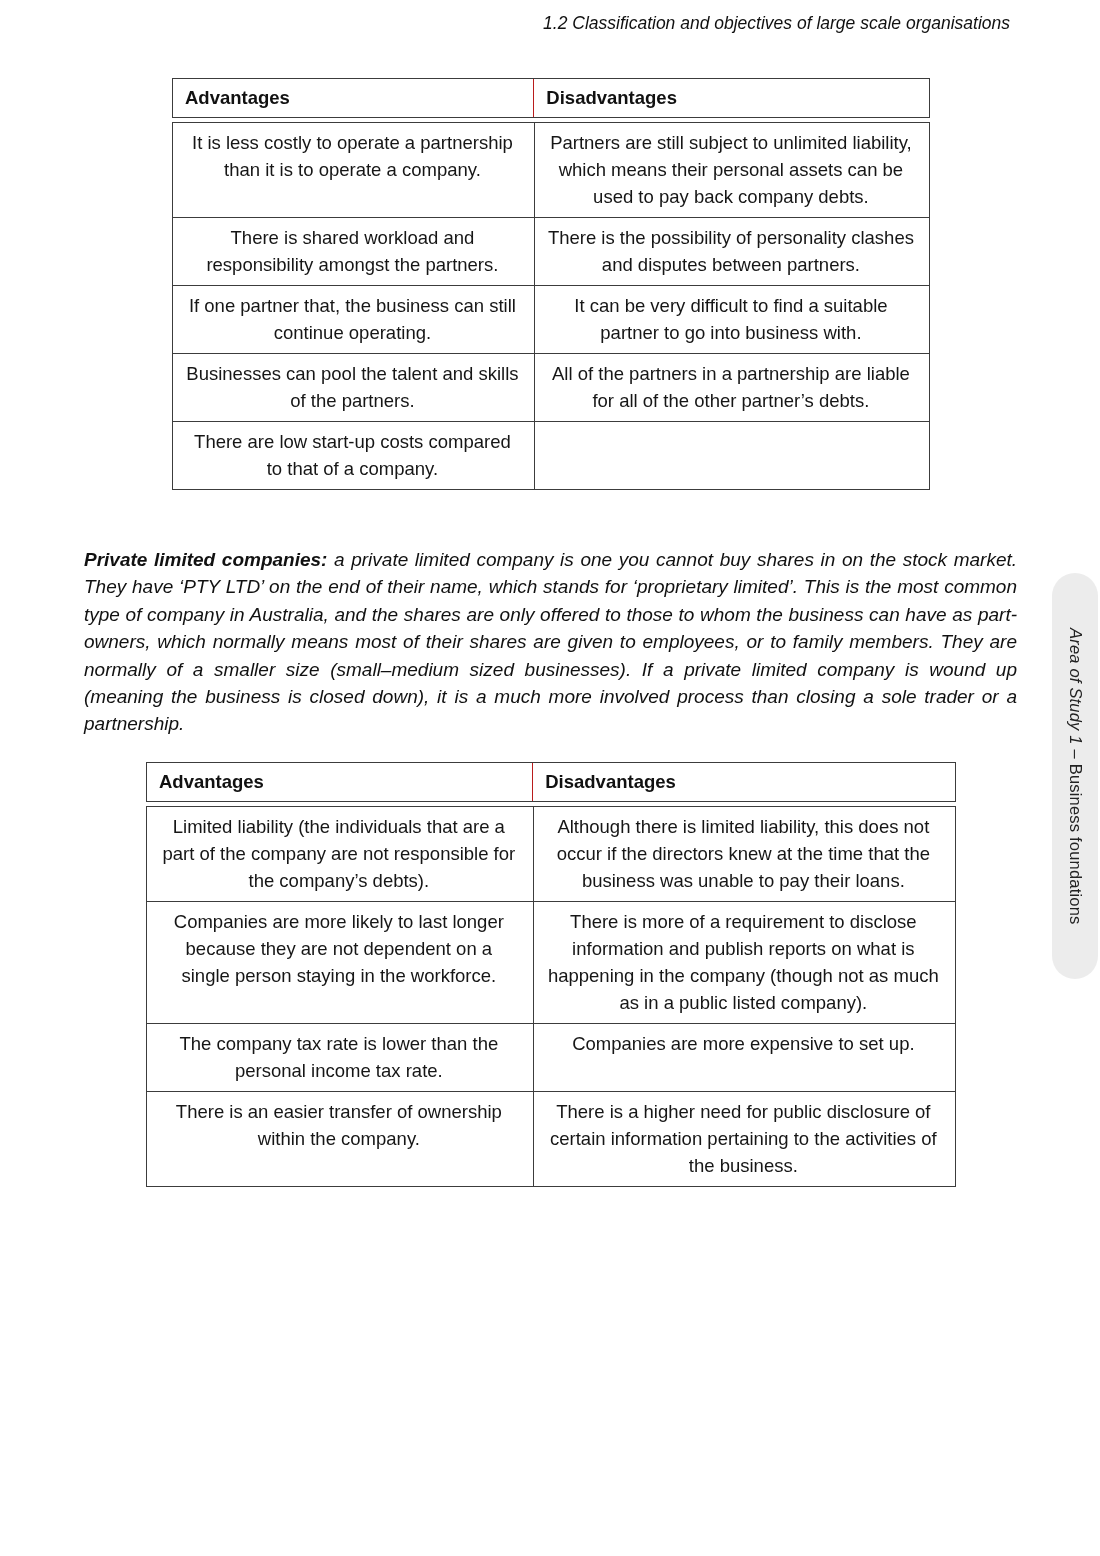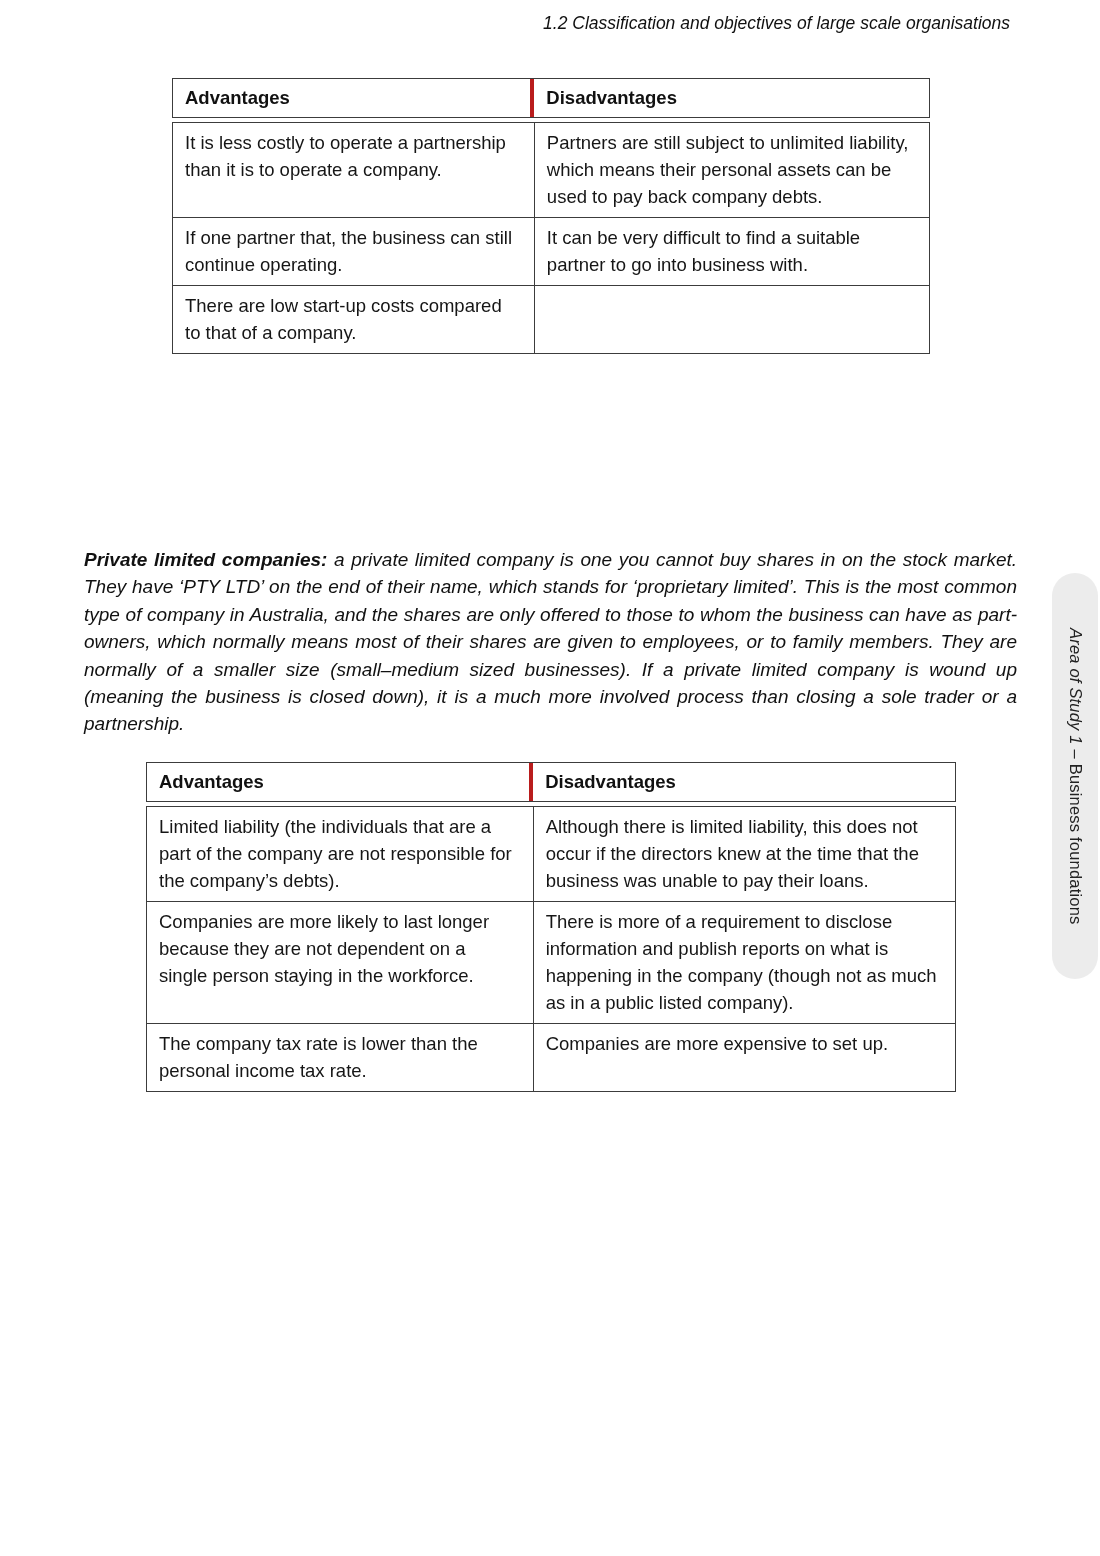--- a/index.html
+++ b/index.html
@@ -34,28 +34,29 @@
     background: #fff;
   }
   .tbl-head .hcell {
     font-weight: bold;
     font-size: 18.5px;
     padding: 0 12px;
     height: 40px;
     display: flex;
     align-items: center;
   }
-  .tbl-head .hcell.adv { width: 47.8%; border-right: 4px solid #b91c1c; height: 100%; }
+  .tbl-head .hcell.adv { width: 47.8%; border-right: 1px solid #b91c1c; height: 100%; }
   .tbl-head .hcell.dis { width: 52.2%; }
   .tbl-body {
     border-collapse: collapse;
     margin-top: 4px;
     width: 100%;
     table-layout: fixed;
     border: 1px solid #3c3c3c;
+    text-align: center;
   }
   .tbl-body td {
     border: 1px solid #3c3c3c;
     vertical-align: top;
     font-size: 18.5px;
     line-height: 27px;
     padding: 6px 14px 7px 12px;
     color: #161616;
   }
   .tbl-body col.c-adv { width: 47.8%; }
@@ -135,22 +136,30 @@
       <colgroup>
           <col class="c-adv">
           <col class="c-dis">
         </colgroup>
       <tbody>
           <tr>
         <td>It is less costly to operate a partnership than it is to operate a company.</td>
         <td>Partners are still subject to unlimited liability, which means their personal assets can be used to pay back company debts.</td>
       </tr>
       <tr>
+        <td>There is shared workload and responsibility amongst the partners.</td>
+        <td>There is the possibility of personality clashes and disputes between partners.</td>
+      </tr>
+      <tr>
         <td>If one partner that, the business can still continue operating.</td>
         <td>It can be very difficult to find a suitable partner to go into business with.</td>
+      </tr>
+      <tr>
+        <td>Businesses can pool the talent and skills of the partners.</td>
+        <td>All of the partners in a partnership are liable for all of the other partner’s debts.</td>
       </tr>
       <tr>
         <td>There are low start-up costs compared to that of a company.</td>
         <td></td>
       </tr>
     </tbody>
       </table>
   </div>
 
   <p class="body-para">
@@ -174,20 +183,24 @@
         <td>Although there is limited liability, this does not occur if the directors knew at the time that the business was unable to pay their loans.</td>
       </tr>
       <tr>
         <td>Companies are more likely to last longer because they are not dependent on a single person staying in the workforce.</td>
         <td>There is more of a requirement to disclose information and publish reports on what is happening in the company (though not as much as in a public listed company).</td>
       </tr>
       <tr>
         <td>The company tax rate is lower than the personal income tax rate.</td>
         <td>Companies are more expensive to set up.</td>
       </tr>
+      <tr>
+        <td>There is an easier transfer of ownership within the company.</td>
+        <td>There is a higher need for public disclosure of certain information pertaining to the activities of the business.</td>
+      </tr>
     </tbody>
       </table>
   </div>
 
   <div class="sidebar-tab">
     <span class="vtext"><span class="it">Area of Study 1 – </span><span>Business foundations</span></span>
   </div>
 
   <div class="footer-copyright">Copyright © 2022 InStudent Publishing Pty. Ltd.</div>
   <div class="page-number">5</div>

